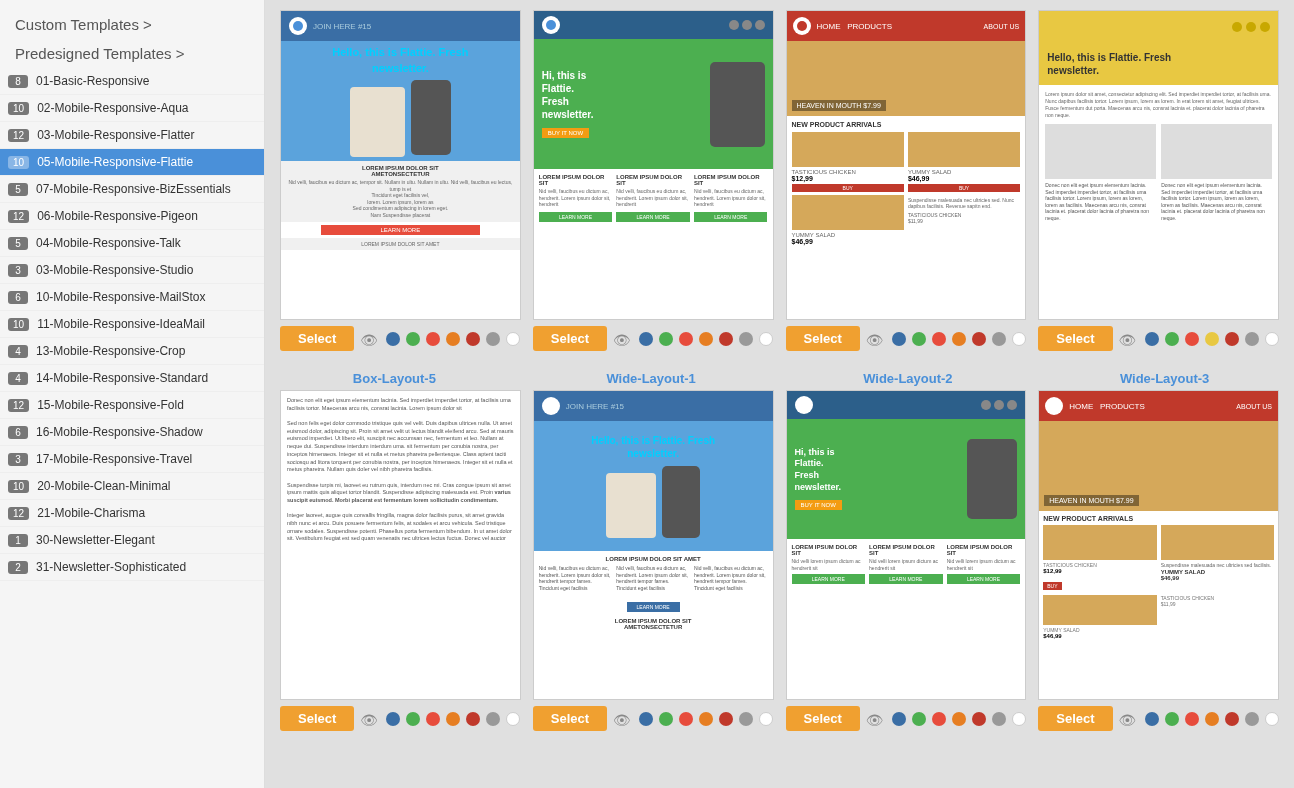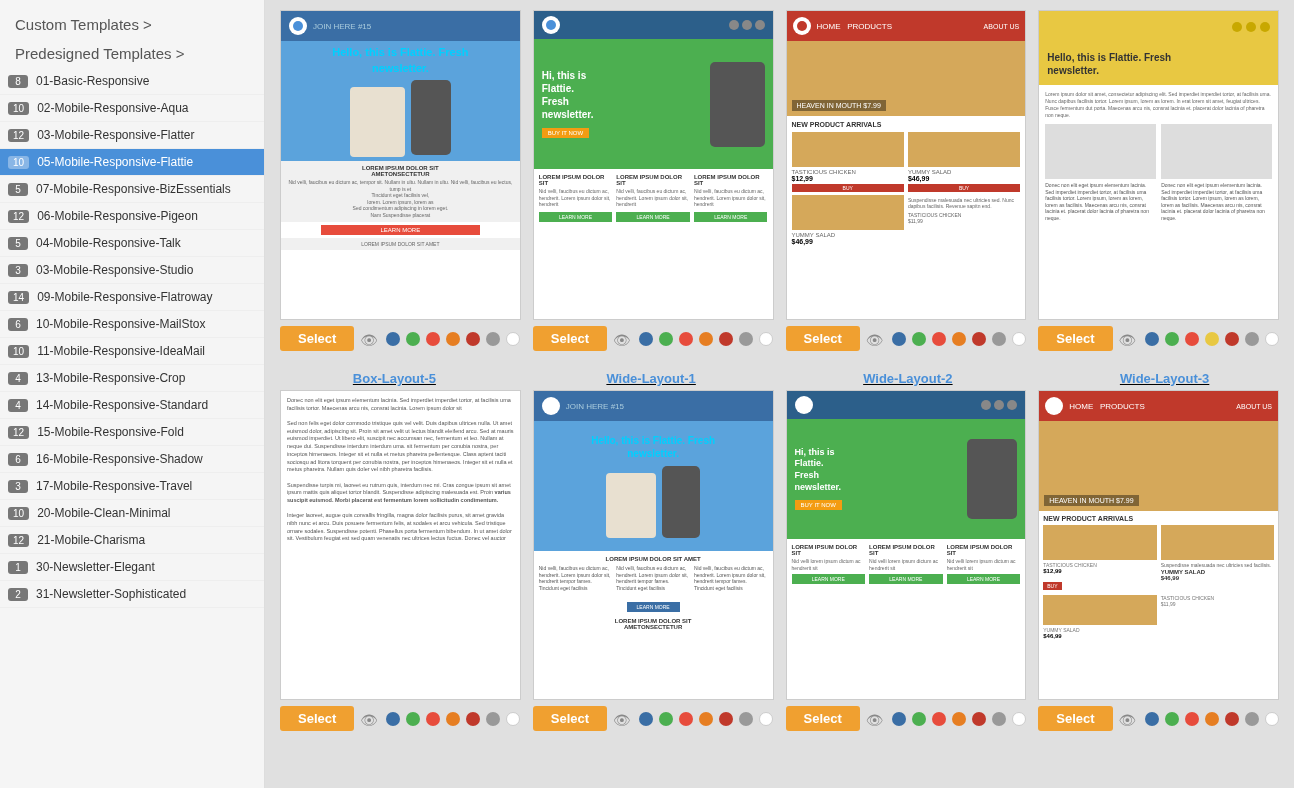--- a/index.html
+++ b/index.html
@@ -136,21 +136,20 @@
       cursor: pointer;
       color: #888;
       font-size: 14px;
     }
 
     
     .section-titles-row {
       display: flex;
       gap: 28px;
       margin-bottom: 4px;
-      text-decoration: underline;
     }
     .section-title-item {
       flex: 1;
       text-align: center;
       font-size: 13px;
       font-weight: bold;
       color: #4a90d9;
     }
 
     
@@ -201,24 +200,20 @@
     <span class="badge">12</span>
     <span>06-Mobile-Responsive-Pigeon</span>
   </div>
   <div class="sidebar-item">
     <span class="badge">5</span>
     <span>04-Mobile-Responsive-Talk</span>
   </div>
   <div class="sidebar-item">
     <span class="badge">3</span>
     <span>03-Mobile-Responsive-Studio</span>
-  </div>
-  <div class="sidebar-item">
-    <span class="badge">14</span>
-    <span>09-Mobile-Responsive-Flatroway</span>
   </div>
   <div class="sidebar-item">
     <span class="badge">6</span>
     <span>10-Mobile-Responsive-MailStox</span>
   </div>
   <div class="sidebar-item">
     <span class="badge">10</span>
     <span>11-Mobile-Responsive-IdeaMail</span>
   </div>
   <div class="sidebar-item">

